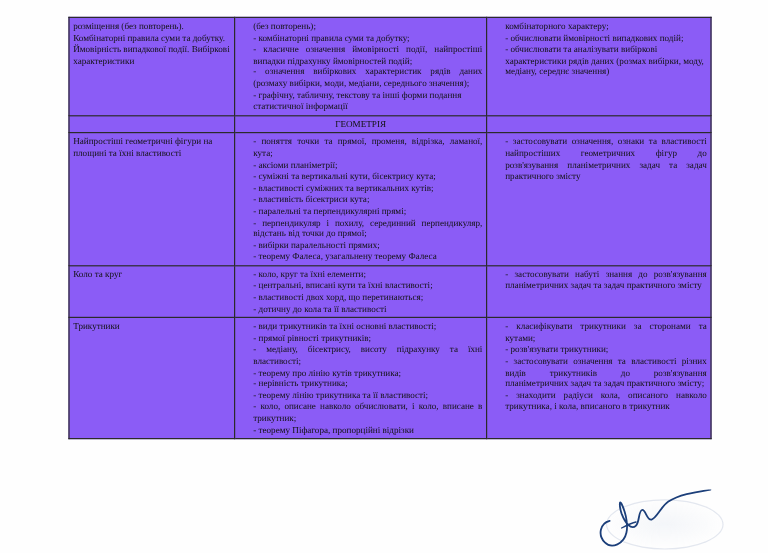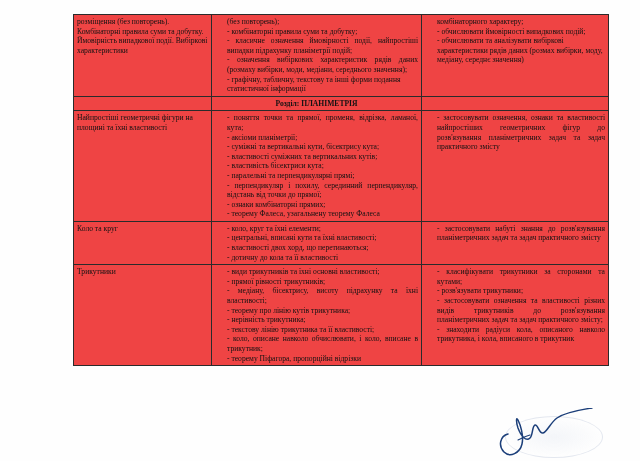--- a/index.html
+++ b/index.html
@@ -20,26 +20,26 @@
     position: absolute;
     left: 0; top: 0;
     width: 640px;
     height: 461px;
     background: #fefefe;
   }
 
   
   #curriculum-table {
     position: absolute;
-    left: 73px;
+    left: 57px;
     top: 14px;
     width: 535px;
     border-collapse: collapse;
     table-layout: fixed;
-    background: #ef4444;
+    background: #8b5cf6;
   }
   #curriculum-table td {
     border: 1px solid #2b2b2b;
     vertical-align: top;
     padding: 2px 3px 2px 3px;
     font-size: 7.6px;
     line-height: 9.6px;
     text-align: justify;
     text-justify: inter-word;
     hyphens: none;
@@ -123,51 +123,51 @@
     </colgroup>
     <tbody>
 
       <tr class="cont-row">
         <td class="topic-cell">
           <p>розміщення (без повторень). Комбінаторні правила суми та добутку. Ймовірність випадкової події. Вибіркові характеристики</p>
         </td>
         <td class="list-cell">
           <p>(без повторень);</p>
           <p>- комбінаторні правила суми та добутку;</p>
-          <p>- класичне означення ймовірності події, найпростіші випадки підрахунку планіметрії подій;</p>
+          <p>- класичне означення ймовірності події, найпростіші випадки підрахунку ймовірностей подій;</p>
           <p>- означення вибіркових характеристик рядів даних (розмаху вибірки, моди, медіани, середнього значення);</p>
           <p class="last">- графічну, табличну, текстову та інші форми подання статистичної інформації</p>
         </td>
         <td class="list-cell">
           <p>комбінаторного характеру;</p>
           <p>- обчислювати ймовірності випадкових подій;</p>
           <p class="last">- обчислювати та аналізувати вибіркові характеристики рядів даних (розмах вибірки, моду, медіану, середнє значення)</p>
         </td>
       </tr>
 
-
       <tr class="section-row">
         <td class="empty-cell">&nbsp;</td>
-        <td class="banner-center bold">Розділ: ПЛАНІМЕТРІЯ</td>
+        <td class="banner-center">ГЕОМЕТРІЯ</td>
         <td class="empty-cell">&nbsp;</td>
       </tr>
+
 
       <tr>
         <td class="topic-cell">
           <p>Найпростіші геометричні фігури на площині та їхні властивості</p>
         </td>
         <td class="list-cell">
           <p>- поняття точки та прямої, променя, відрізка, ламаної, кута;</p>
           <p class="last">- аксіоми планіметрії;</p>
           <p class="last">- суміжні та вертикальні кути, бісектрису кута;</p>
           <p class="last">- властивості суміжних та вертикальних кутів;</p>
           <p class="last">- властивість бісектриси кута;</p>
           <p class="last">- паралельні та перпендикулярні прямі;</p>
           <p>- перпендикуляр і похилу, серединний перпендикуляр, відстань від точки до прямої;</p>
-          <p class="last">- ознаки комбінаторні прямих;</p>
+          <p class="last">- вибірки паралельності прямих;</p>
           <p class="last">- теорему Фалеса, узагальнену теорему Фалеса</p>
         </td>
         <td class="list-cell">
           <p>- застосовувати означення, ознаки та властивості найпростіших геометричних фігур до розв'язування планіметричних задач та задач практичного змісту</p>
         </td>
       </tr>
 
       <tr>
         <td class="topic-cell">
           <p>Коло та круг</p>
@@ -186,21 +186,21 @@
       <tr>
         <td class="topic-cell">
           <p>Трикутники</p>
         </td>
         <td class="list-cell">
           <p class="last">- види трикутників та їхні основні властивості;</p>
           <p class="last">- прямої рівності трикутників;</p>
           <p>- медіану, бісектрису, висоту підрахунку та їхні властивості;</p>
           <p class="last">- теорему про лінію кутів трикутника;</p>
           <p class="last">- нерівність трикутника;</p>
-          <p class="last">- текстову лінію трикутника та її властивості;</p>
+          <p class="last">- теорему лінію трикутника та її властивості;</p>
           <p>- коло, описане навколо обчислювати, і коло, вписане в трикутник;</p>
           <p>- теорему Піфагора, пропорційні відрізки</p>
         </td>
         <td class="list-cell">
           <p>- класифікувати трикутники за сторонами та кутами;</p>
           <p class="last">- розв'язувати трикутники;</p>
           <p>- застосовувати означення та властивості різних видів трикутників до розв'язування планіметричних задач та задач практичного змісту;</p>
           <p>- знаходити радіуси кола, описаного навколо трикутника, і кола, вписаного в трикутник</p>
         </td>
       </tr>

